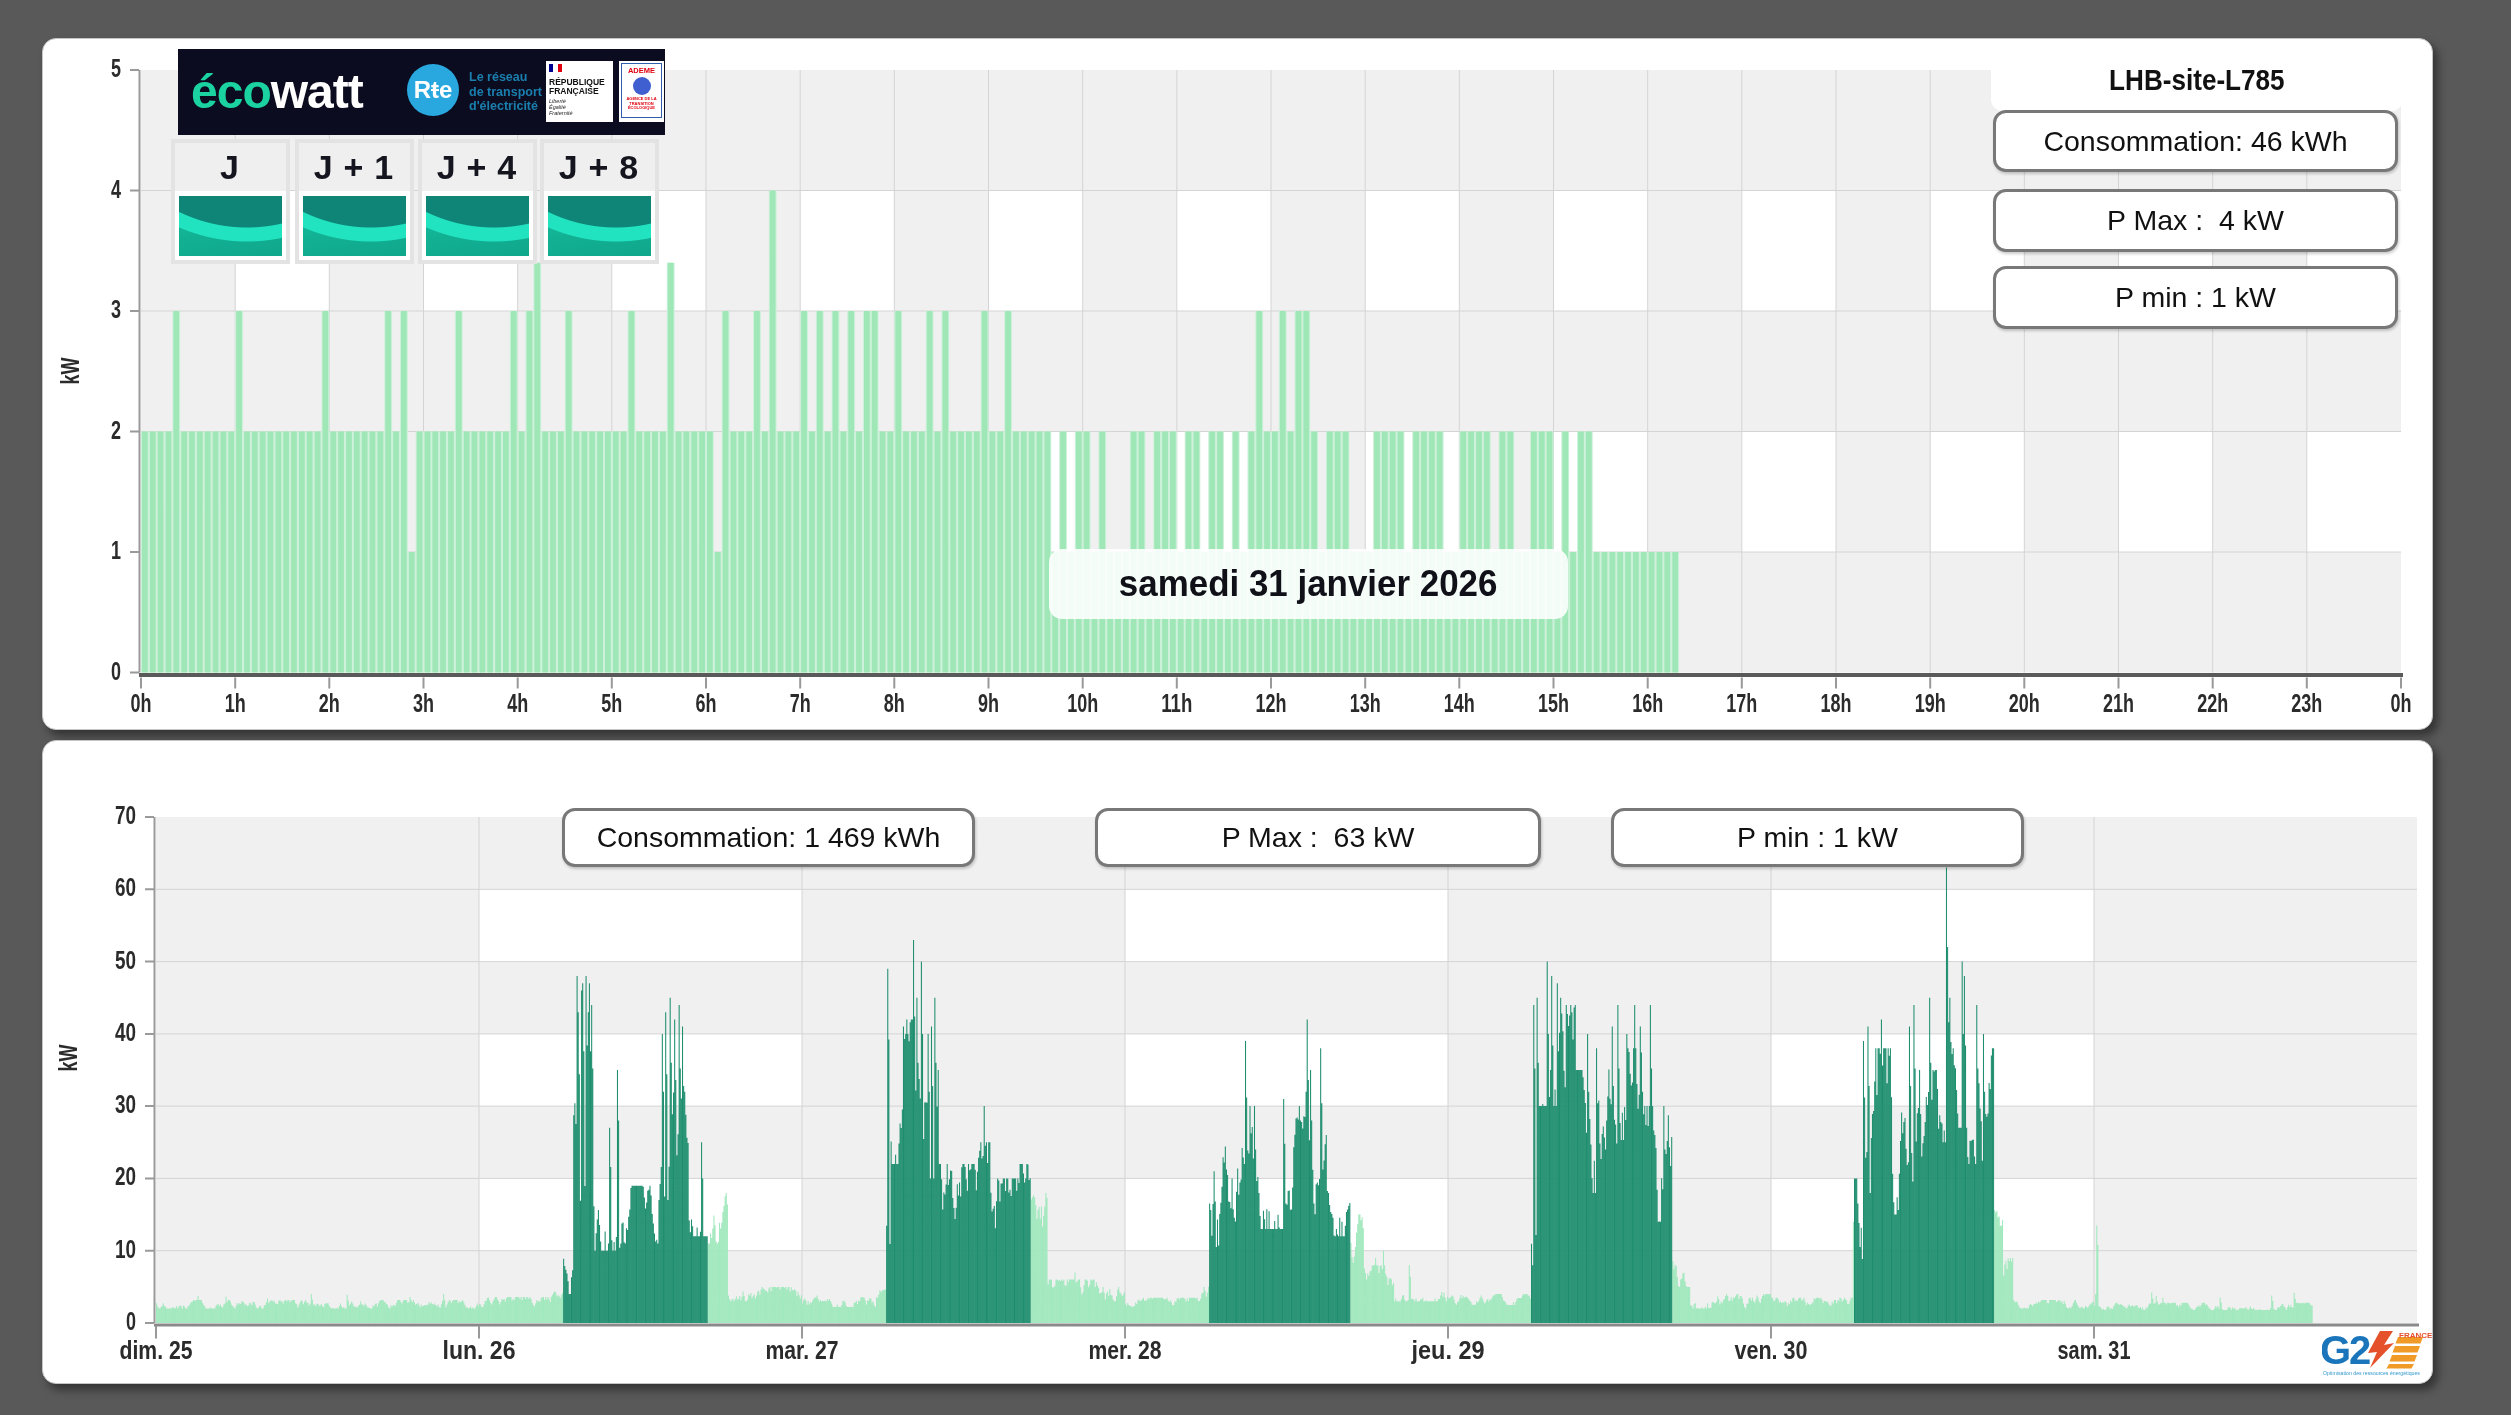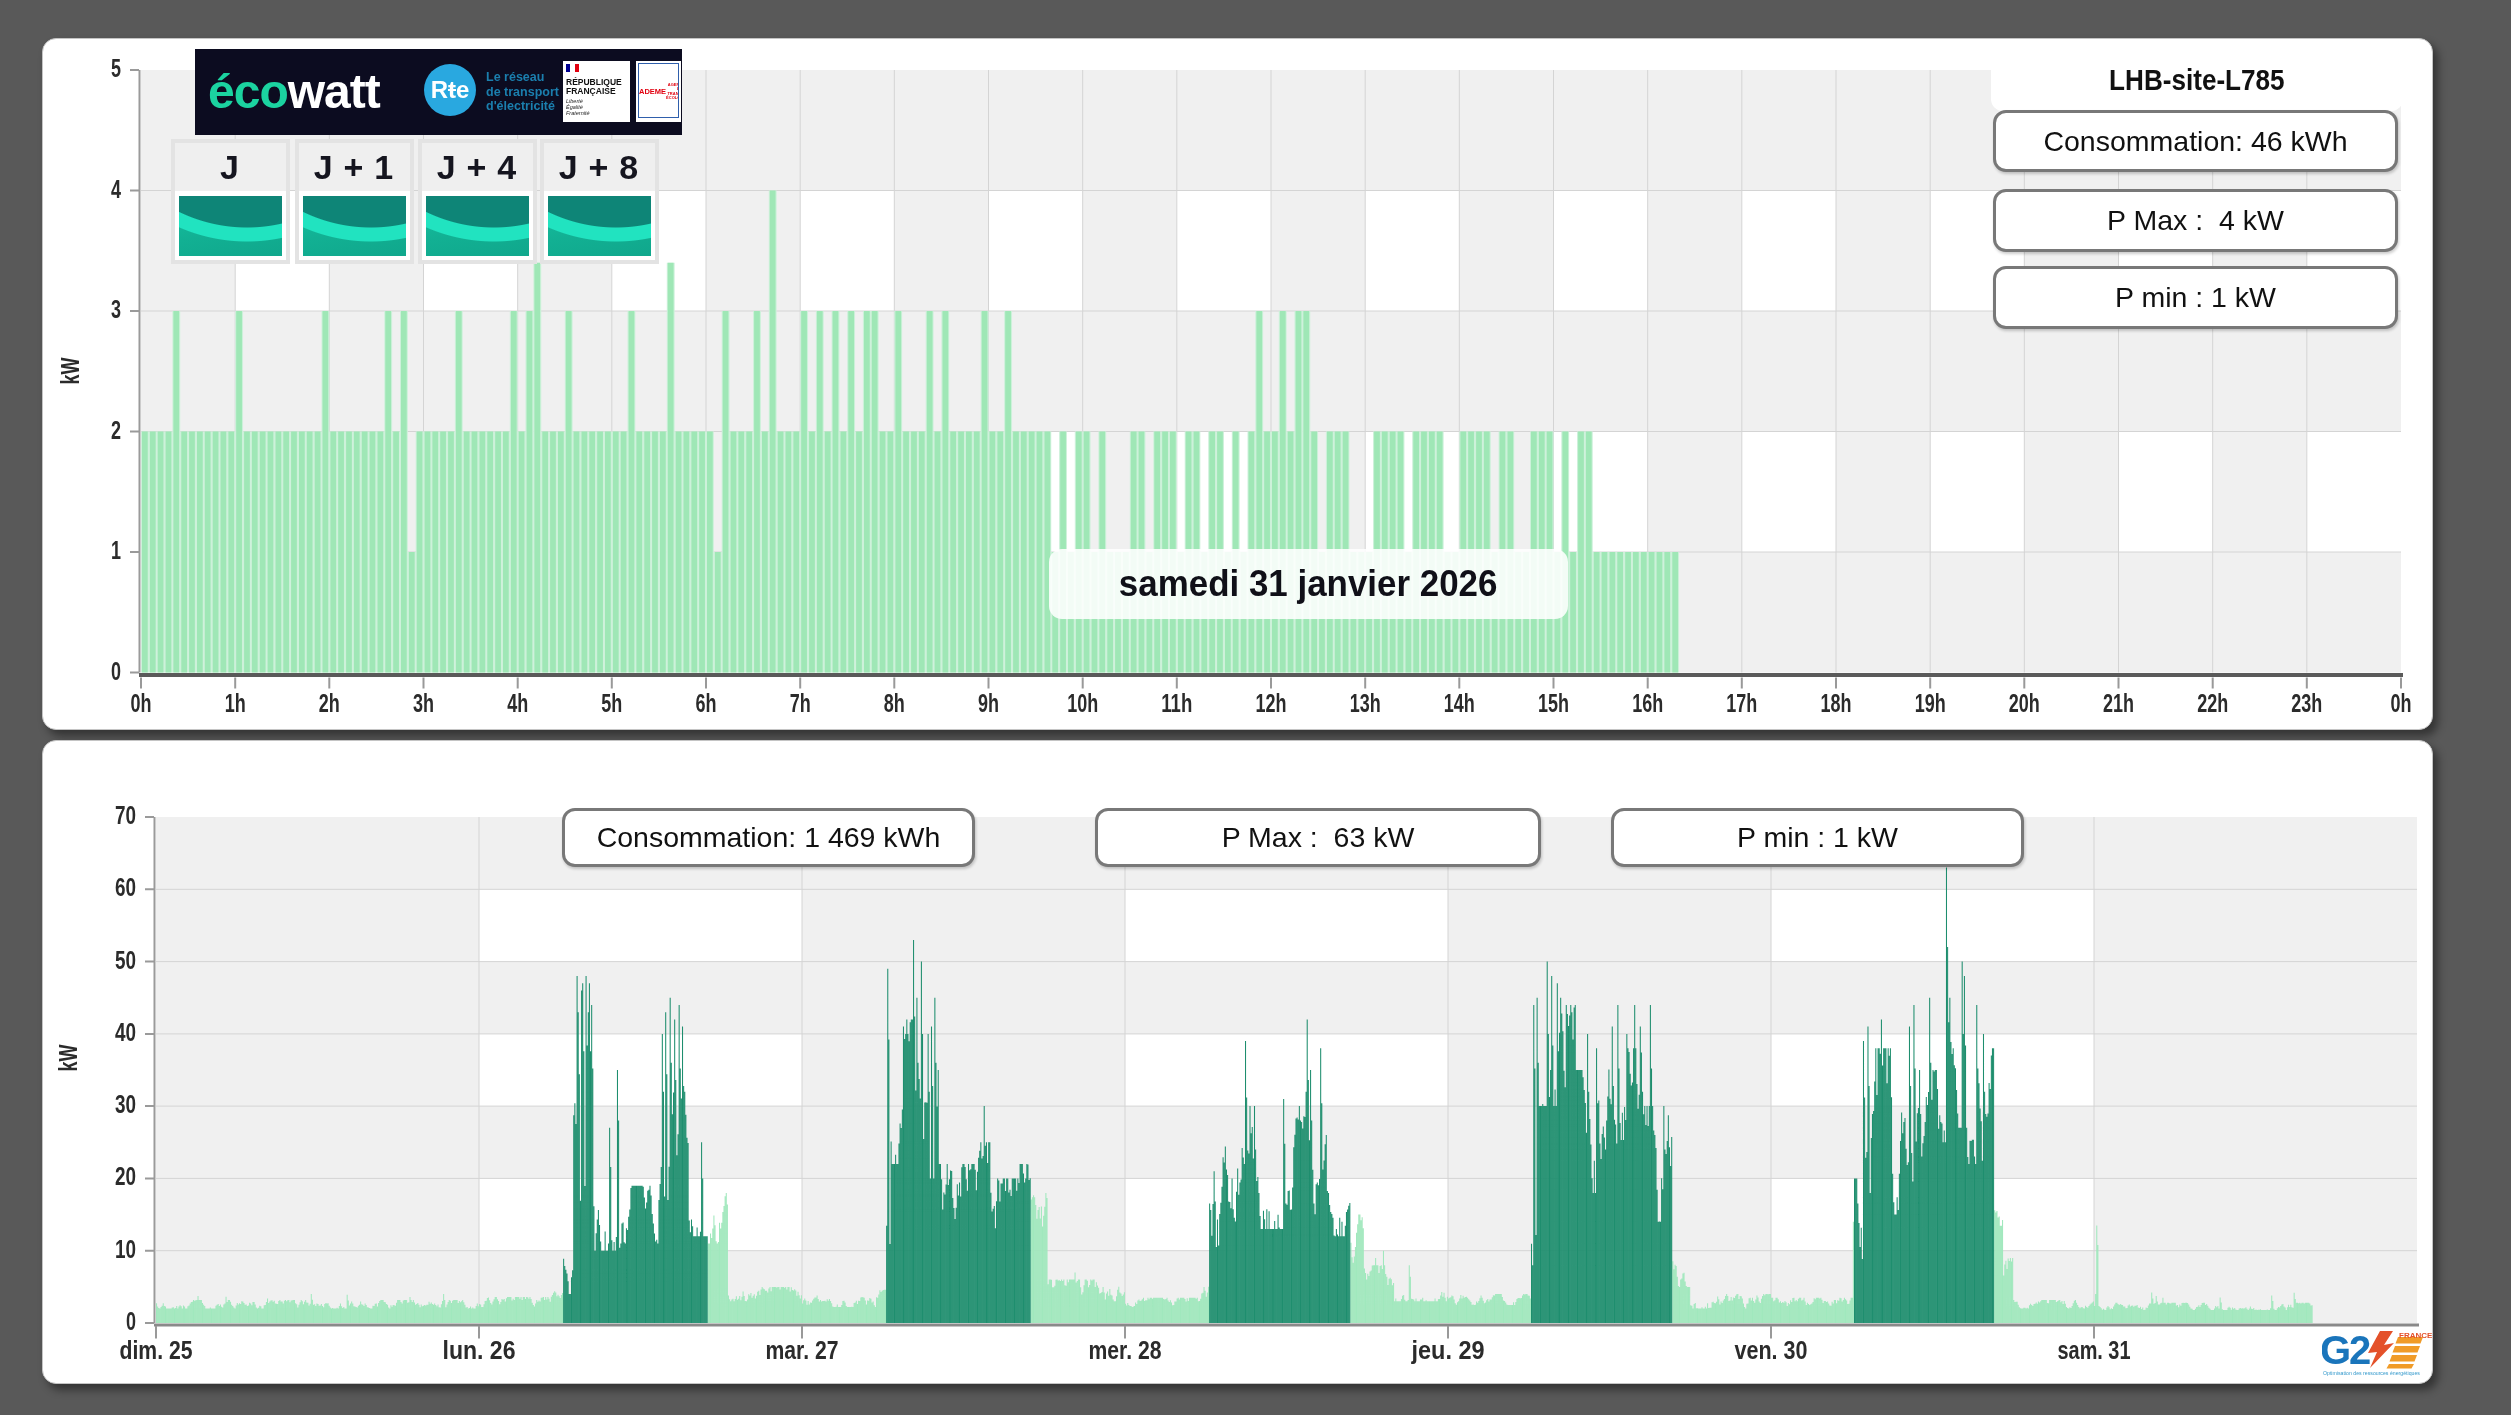--- a/index.html
+++ b/index.html
@@ -72,35 +72,35 @@
       <text x="1793.0" y="673.0" text-anchor="middle" class="ax" textLength="31" lengthAdjust="spacingAndGlyphs">18h</text>
       <text x="1887.2" y="673.0" text-anchor="middle" class="ax" textLength="31" lengthAdjust="spacingAndGlyphs">19h</text>
       <text x="1981.3" y="673.0" text-anchor="middle" class="ax" textLength="31" lengthAdjust="spacingAndGlyphs">20h</text>
       <text x="2075.5" y="673.0" text-anchor="middle" class="ax" textLength="31" lengthAdjust="spacingAndGlyphs">21h</text>
       <text x="2169.7" y="673.0" text-anchor="middle" class="ax" textLength="31" lengthAdjust="spacingAndGlyphs">22h</text>
       <text x="2263.8" y="673.0" text-anchor="middle" class="ax" textLength="31" lengthAdjust="spacingAndGlyphs">23h</text>
       <text x="2358.0" y="673.0" text-anchor="middle" class="ax" textLength="21" lengthAdjust="spacingAndGlyphs">0h</text>
       <text x="36" y="332" text-anchor="middle" class="ax" transform="rotate(-90 36 332)" textLength="27" lengthAdjust="spacingAndGlyphs">kW</text>
     </svg>
 
-<div style="position:absolute;left:152px;top:10px;width:487px;height:86px;background:#0c0c20">
+<div style="position:absolute;left:135px;top:10px;width:487px;height:86px;background:#0c0c20">
   <div style="position:absolute;left:13px;top:19px;font-size:48px;font-weight:700;letter-spacing:-1px;line-height:1"><span style="color:#1bd3a0">éco</span><span style="color:#fff">watt</span></div>
   <div style="position:absolute;left:229px;top:15px;width:52px;height:52px;border-radius:50%;background:#29a8e0;display:flex;align-items:center;justify-content:center;color:#fff;font-size:24px;font-weight:700">R<span style="text-decoration:line-through">t</span>e</div>
   <div style="position:absolute;left:291px;top:21px;color:#1b7fae;font-size:12.5px;font-weight:700;line-height:14.5px">Le réseau<br>de transport<br>d'électricité</div>
   <div style="position:absolute;left:368px;top:12px;width:67px;height:61px;background:#fff;padding:3px 3px;overflow:hidden">
      <div style="display:flex;height:8px;width:13px">
           <div style="width:4.3px;background:#000091"></div>
           <div style="width:4.4px;background:#fff"></div>
           <div style="width:4.3px;background:#e1000f"></div>
         </div>
      <div style="font-size:8.5px;font-weight:700;color:#111;line-height:9px;margin-top:6px">RÉPUBLIQUE<br>FRANÇAISE</div>
      <div style="font-size:5.5px;font-style:italic;color:#222;line-height:6px;margin-top:2px">Liberté<br>Égalité<br>Fraternité</div>
   </div>
   <div style="position:absolute;left:441px;top:12px;width:45px;height:61px;background:#fff;padding:2px;overflow:hidden">
-     <div style="border:1.5px solid #2f5fac;height:55px;display:flex;flex-direction:row;align-items:center;overflow:hidden">
+     <div style="border:1.5px solid #2f5fac;height:55px;display:flex;flex-direction:column;align-items:center;overflow:hidden">
        <div style="font-size:7.5px;font-weight:700;color:#e1000f;margin-top:2px">ADEME</div>
        <div style="width:18px;height:18px;border-radius:50%;background:#3f5fd0;margin-top:2px"></div>
        <div style="font-size:4px;font-weight:700;color:#e1000f;text-align:center;margin-top:2px;line-height:4.5px">AGENCE DE LA<br>TRANSITION<br>ÉCOLOGIQUE</div>
      </div>
   </div>
 </div>
 
 <div class="jbox" style="left:128px">
       <div class="jlab">J</div>
       <div class="jimg"></div>

